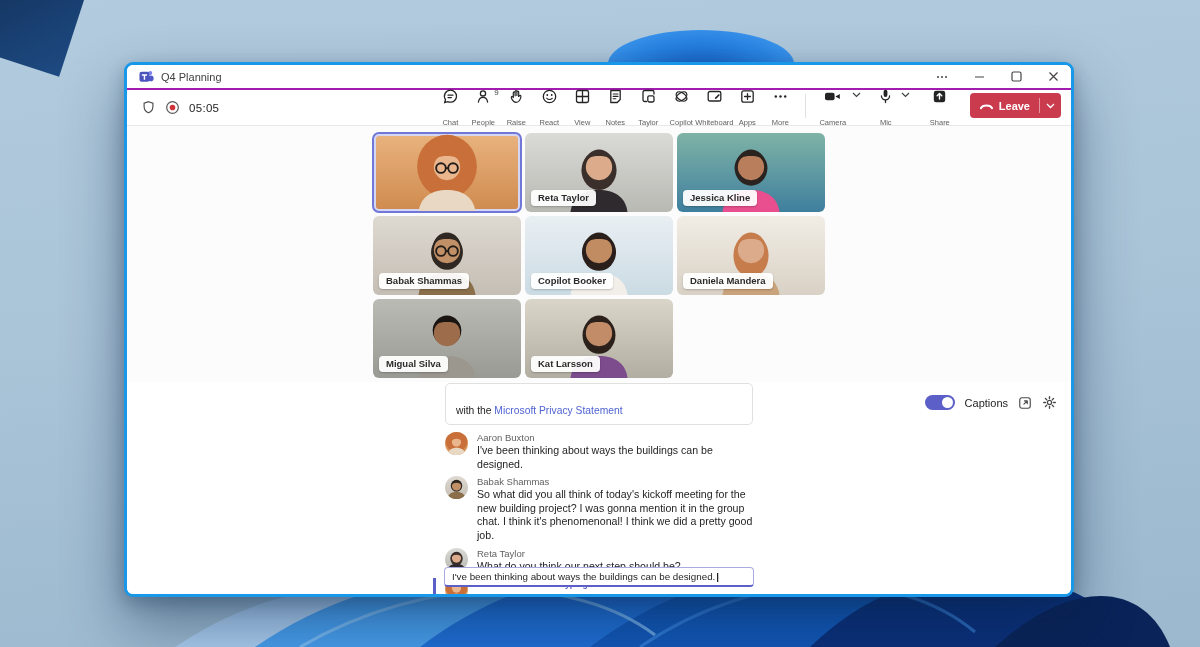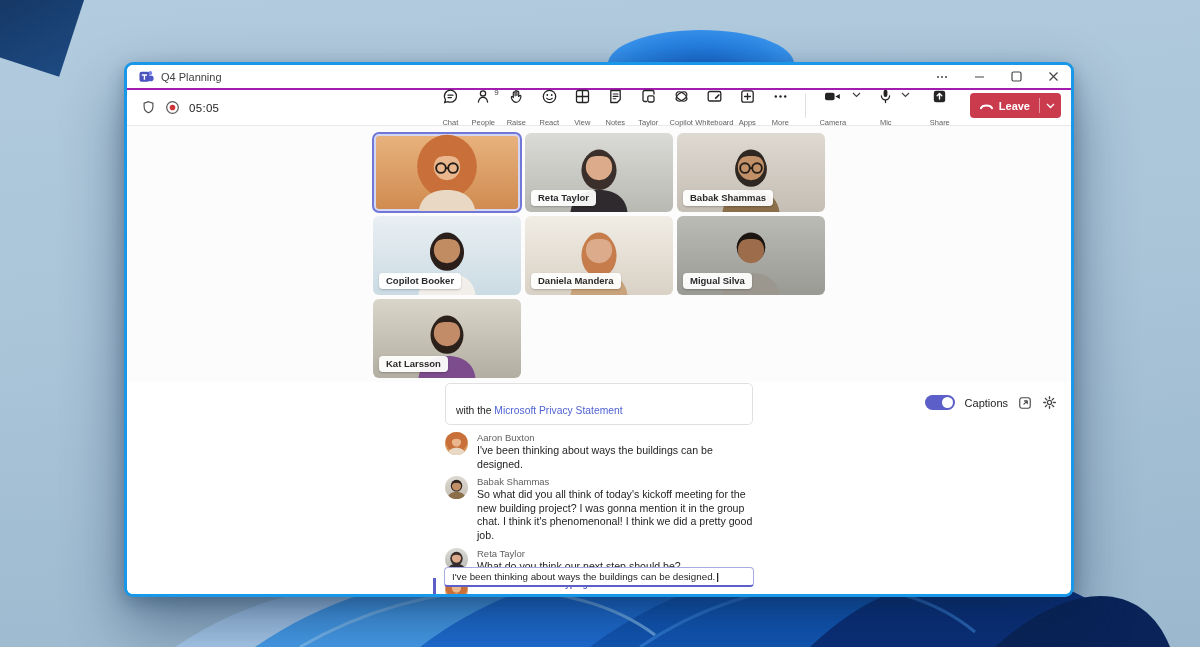--- a/index.html
+++ b/index.html
@@ -371,20 +371,29 @@
       <div class="tile p-reta">
         <svg class="person" viewBox="0 0 100 72" preserveAspectRatio="xMidYMax meet">
           <ellipse class="pp-hairback" cx="50" cy="34" rx="16" ry="18"></ellipse>
           <circle class="pp-head" cx="50" cy="31" r="12"></circle>
           <path class="pp-hairtop" d="M37 29c0-8 6-14 13-14s13 6 13 14c-2-6-5-8-13-8s-11 2-13 8z"></path>
           <path class="pp-torso" d="M24 72c2-14 12-20 26-20s24 6 26 20z"></path>
         </svg>
         <span class="name-pill">Reta Taylor</span>
       </div>
 
+      <div class="tile p-jessica">
+        <svg class="person" viewBox="0 0 100 72" preserveAspectRatio="xMidYMax meet">
+          <ellipse class="pp-hairback" cx="50" cy="32" rx="15" ry="16"></ellipse>
+          <circle class="pp-head" cx="50" cy="31" r="12"></circle>
+          <path class="pp-hairtop" d="M37 29c0-8 6-14 13-14s13 6 13 14c-2-6-5-8-13-8s-11 2-13 8z"></path>
+          <path class="pp-torso" d="M24 72c2-14 12-20 26-20s24 6 26 20z"></path>
+        </svg>
+        <span class="name-pill">Jessica Kline</span>
+      </div>
 
       <div class="tile p-babak has-glasses">
         <svg class="person" viewBox="0 0 100 72" preserveAspectRatio="xMidYMax meet">
           <ellipse class="pp-hairback" cx="50" cy="33" rx="14.5" ry="16"></ellipse>
           <circle class="pp-head" cx="50" cy="31" r="12"></circle>
           <path class="pp-hairtop" d="M37 29c0-8 6-14 13-14s13 6 13 14c-2-6-5-8-13-8s-11 2-13 8z"></path>
           <g class="glasses">
               <circle cx="44.5" cy="32" r="4.4"></circle>
               <circle cx="55.5" cy="32" r="4.4"></circle>
               <path d="M48.9 32h2.2"></path>

